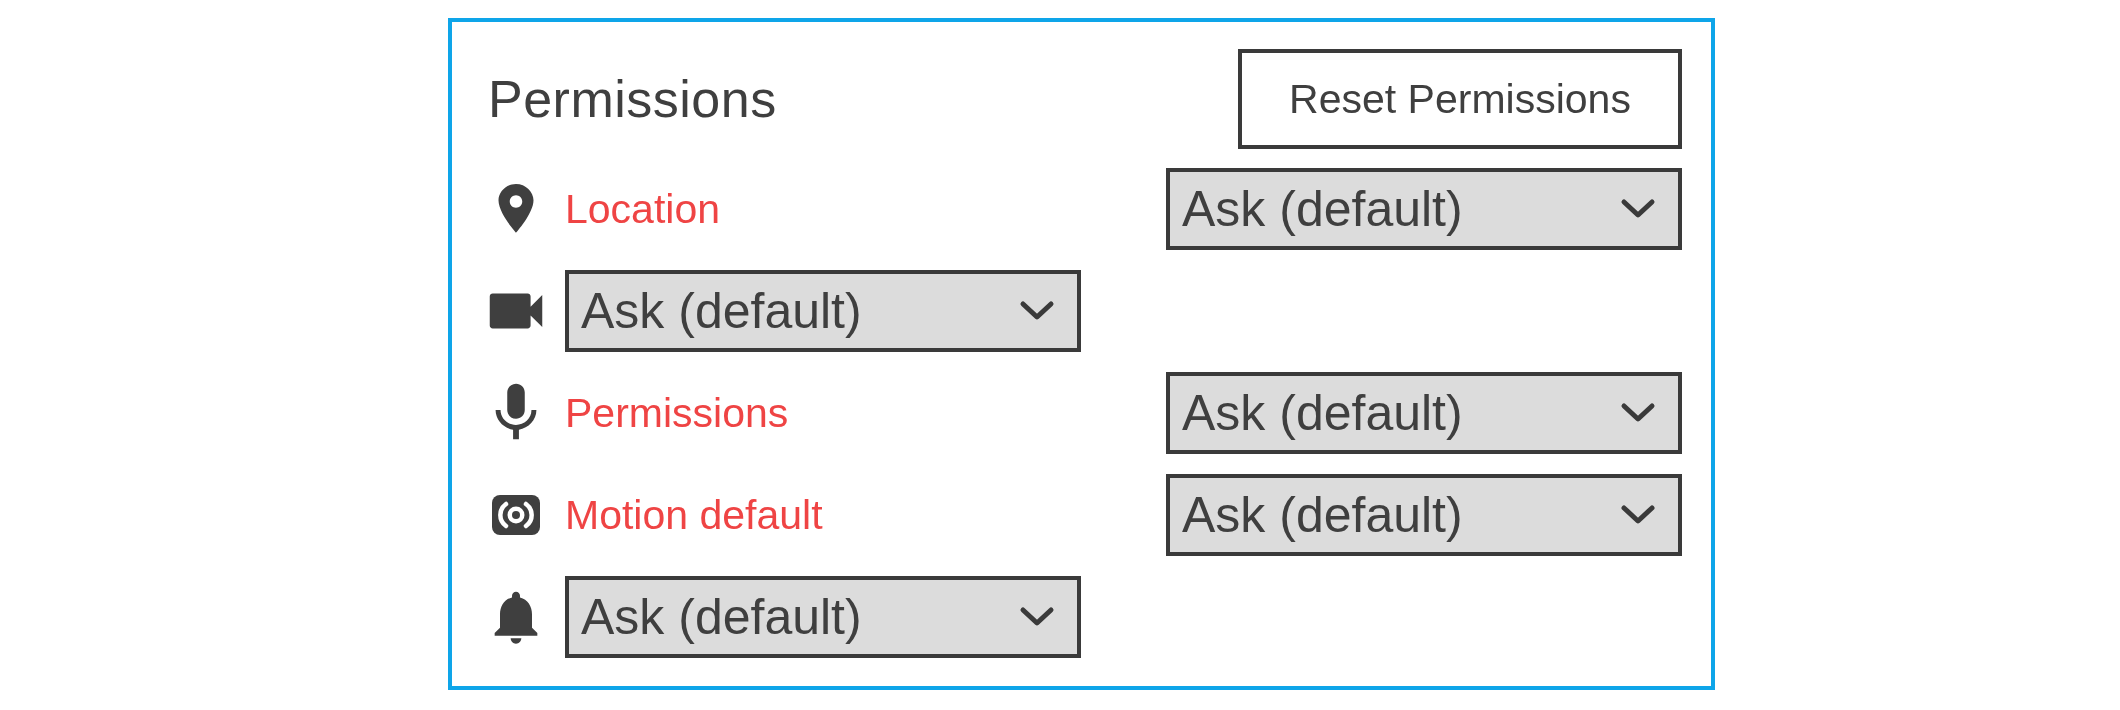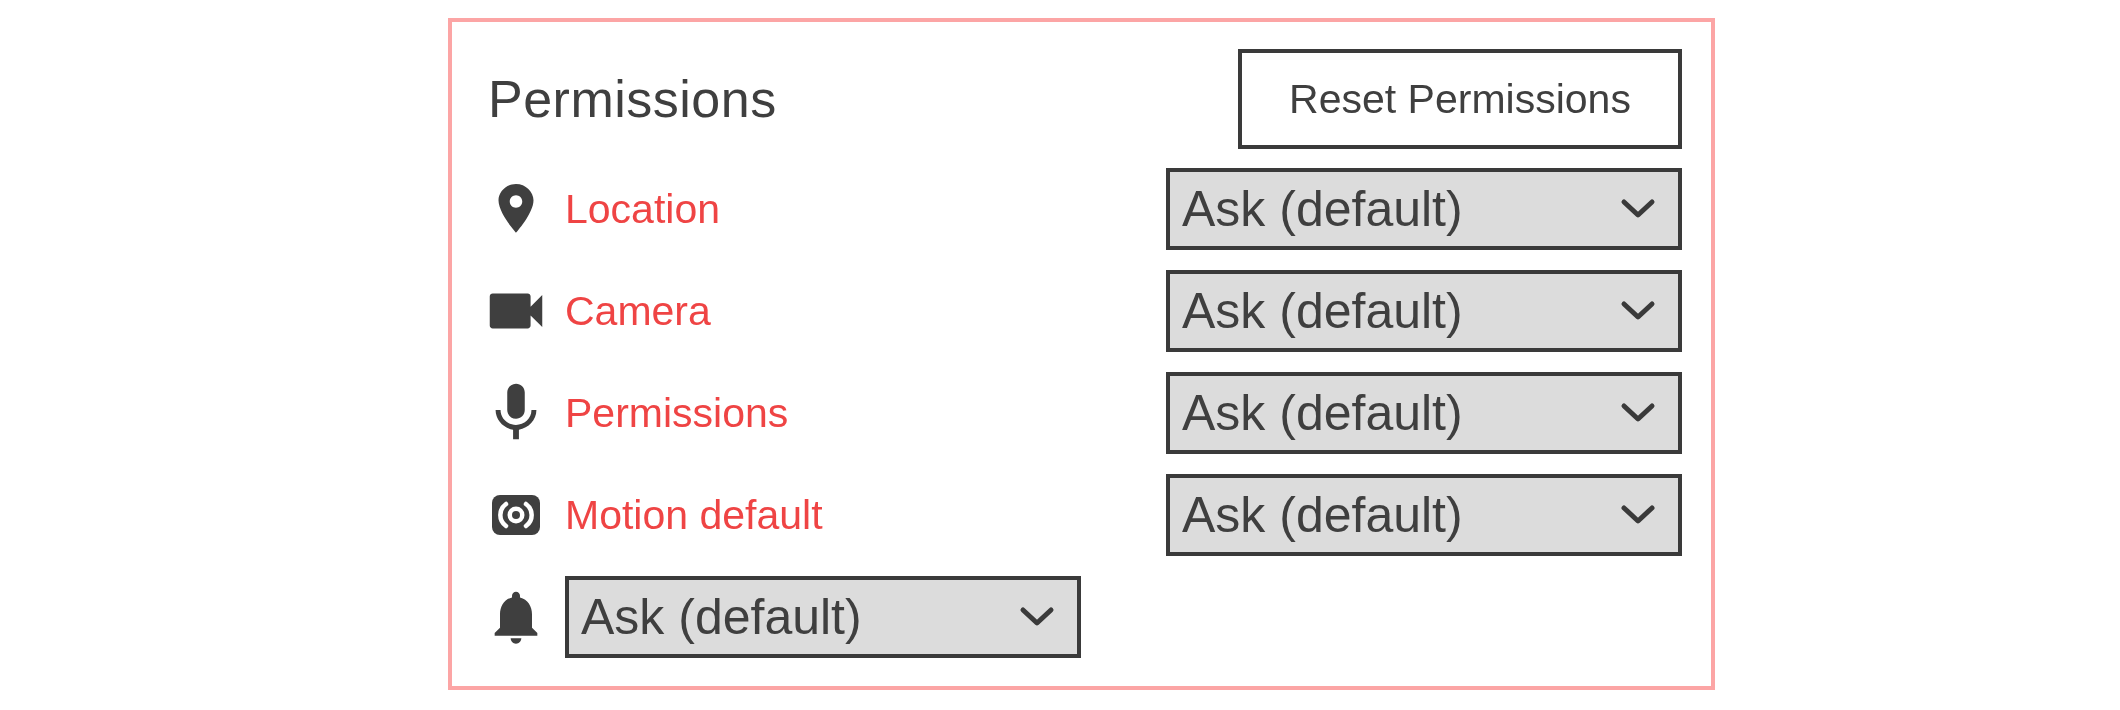--- a/index.html
+++ b/index.html
@@ -15,21 +15,21 @@
     background: #ffffff;
     overflow: hidden;
   }
   .panel {
     position: absolute;
     left: 448px;
     top: 18px;
     width: 1267px;
     height: 672px;
     box-sizing: border-box;
-    border: 4px solid #fca5a5;
+    border: 4px solid #0ea5e9;
     background: #ffffff;
     padding: 0 29px 0 36px;
   }
   .header-row {
     margin-top: 27px;
     height: 100px;
     display: flex;
     align-items: center;
     justify-content: space-between;
   }
@@ -129,21 +129,20 @@
         </svg>
       </div>
     </div>
 
     <div class="perm-row">
       <span class="icon-cell">
         <svg width="70" height="70" viewBox="0 0 24 24" fill="#3f3f3f" xmlns="http://www.w3.org/2000/svg">
           <path d="M17 10.5V7c0-.55-.45-1-1-1H4c-.55 0-1 .45-1 1v10c0 .55.45 1 1 1h12c.55 0 1-.45 1-1v-3.5l4 4v-11l-4 4z"></path>
         </svg>
       </span>
-      <span class="perm-label">Camera</span>
       <div class="dropdown">
         <span class="value">Ask (default)</span>
         <svg class="chevron" width="36" height="22" viewBox="0 0 36 22" xmlns="http://www.w3.org/2000/svg">
           <path d="M4 4 L18 17 L32 4" fill="none" stroke="#3a3a3a" stroke-width="5" stroke-linecap="round" stroke-linejoin="round"></path>
         </svg>
       </div>
     </div>
 
     <div class="perm-row">
       <span class="icon-cell">

